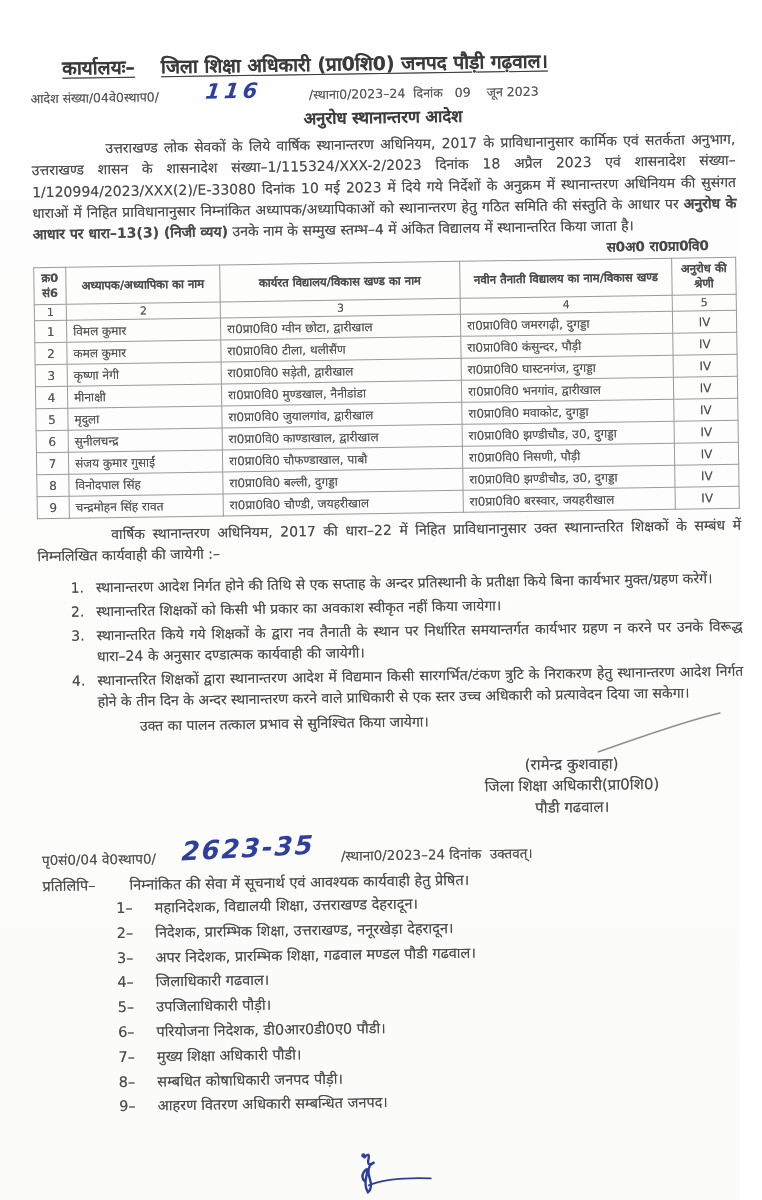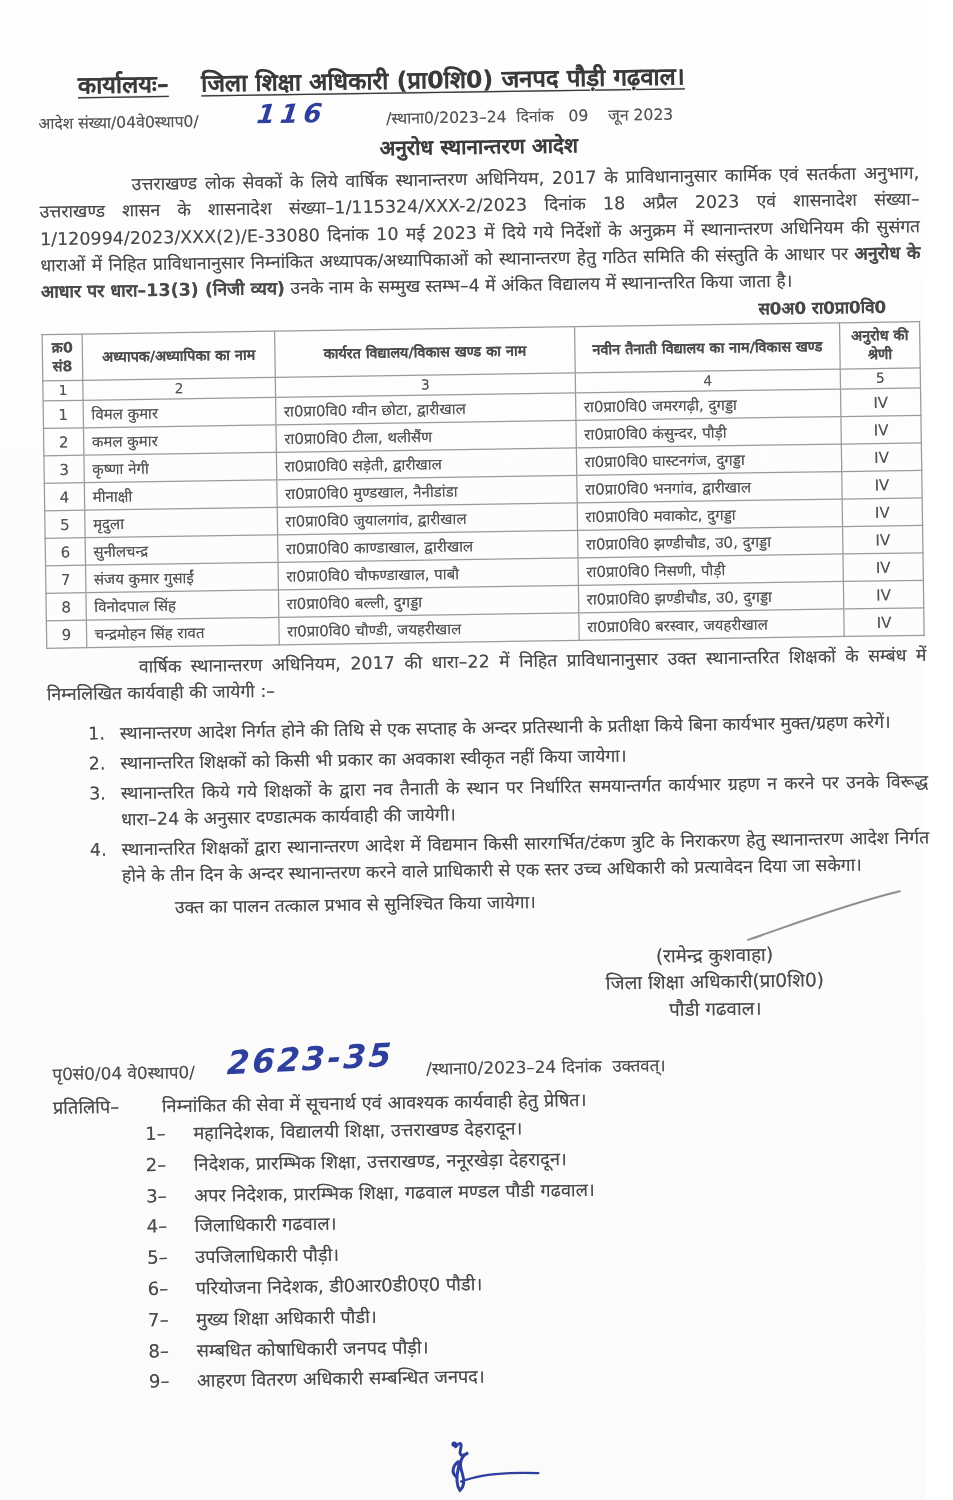--- a/index.html
+++ b/index.html
@@ -139,21 +139,21 @@
     <table class="transfer">
       <colgroup>
         <col style="width:32px">
           <col style="width:154px">
           <col style="width:240px">
           <col style="width:212px">
           <col style="width:64px">
       </colgroup>
       <tbody>
           <tr>
-        <th>क्र0 सं8</th>
+        <th>क्र0 सं6</th>
         <th>अध्यापक/अध्यापिका का नाम</th>
         <th>कार्यरत विद्यालय/विकास खण्ड का नाम</th>
         <th>नवीन तैनाती विद्यालय का नाम/विकास खण्ड</th>
         <th>अनुरोध की श्रेणी</th>
       </tr>
       <tr class="numrow">
         <td>1</td>
         <td>2</td>
         <td>3</td>
         <td>4</td>

